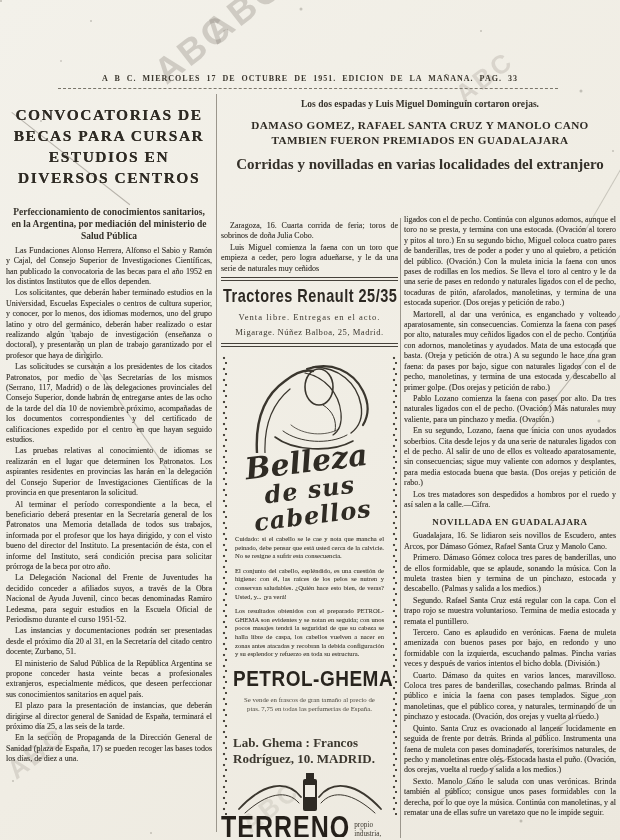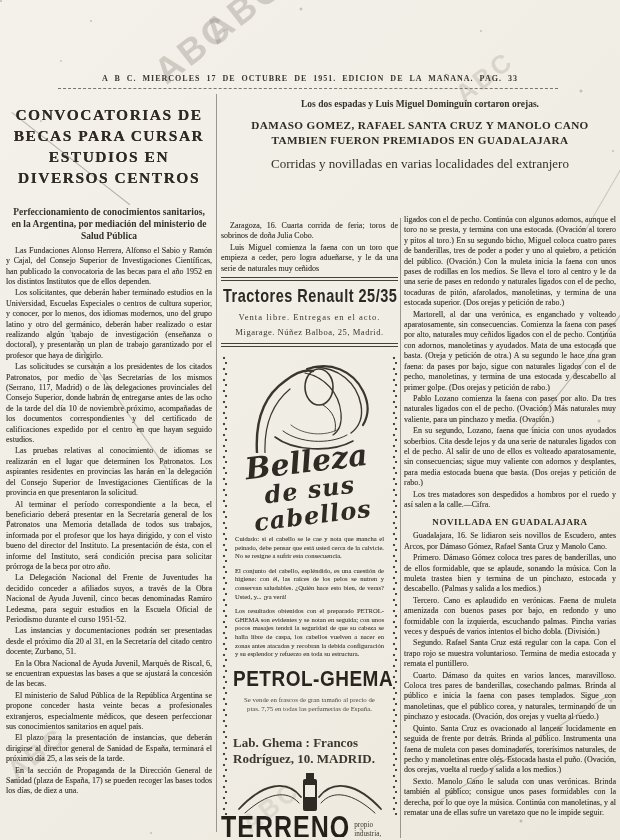--- a/index.html
+++ b/index.html
@@ -58,21 +58,21 @@
     letter-spacing:.4px;color:#312d26;
   }
   
   .bull-head{position:absolute;left:224px;top:94px;width:392px;text-align:center;}
   .bull-main{
     font-size:16px;font-weight:bold;line-height:21.5px;letter-spacing:.8px;
     color:#2e2a23;text-shadow:0 0 .6px rgba(46,42,35,.8);
   }
   .bull-deck1{font-size:9.5px;font-weight:bold;margin-top:5px;color:#35312a;}
   .bull-sub2{font-size:11.2px;font-weight:bold;line-height:14.5px;margin-top:9px;letter-spacing:.4px;color:#2f2b24;}
-  .bull-deck2{font-size:13px;font-weight:normal;margin-top:5px;color:#35312a;}
+  .bull-deck2{font-size:15px;font-weight:bold;margin-top:5px;color:#35312a;}
   .col-mid{position:absolute;left:221px;top:221px;width:177px;height:616px;overflow:hidden;}
   .col-right{position:absolute;left:404px;top:215px;width:212px;height:625px;overflow:hidden;}
   
   .ad-tractores{
     margin-top:3px;border-top:4px double #45413a;border-bottom:4px double #45413a;
     padding:7px 2px 6px;text-align:center;
   }
   .tract-title{
     font-family:"Liberation Sans",sans-serif;font-weight:bold;font-size:14.5px;
     letter-spacing:.5px;transform:scaleY(1.25);color:#2c2822;white-space:nowrap;
@@ -143,21 +143,20 @@
     <h1 class="headline-left">CONVOCATORIAS DE BECAS PARA CURSAR ESTUDIOS EN DIVERSOS CENTROS</h1>
     <h2 class="subhead-left">Perfeccionamiento de conocimientos sanitarios, en la Argentina, por mediación del ministerio de Salud Pública</h2>
     <div class="bodytext">
       <p>Las Fundaciones Alonso Herrera, Alfonso el Sabio y Ramón y Cajal, del Consejo Superior de Investigaciones Científicas, han publicado la convocatoria de las becas para el año 1952 en los distintos Institutos que de ellos dependen.</p>
       <p>Los solicitantes, que deberán haber terminado estudios en la Universidad, Escuelas Especiales o centros de cultura superior, y conocer, por lo menos, dos idiomas modernos, uno del grupo latino y otro del germánico, deberán haber realizado o estar realizando algún trabajo de investigación (enseñanza o doctoral), y presentarán un plan de trabajo garantizado por el profesor que haya de dirigirlo.</p>
       <p>Las solicitudes se cursarán a los presidentes de los citados Patronatos, por medio de las Secretarías de los mismos (Serrano, 117, Madrid) o de las delegaciones provinciales del Consejo Superior, donde habrán de entregarse antes de las ocho de la tarde del día 10 de noviembre próximo, acompañadas de los documentos correspondientes y del certificado de calificaciones expedido por el centro en que hayan seguido estudios.</p>
       <p>Las pruebas relativas al conocimiento de idiomas se realizarán en el lugar que determinen los Patronatos. Los aspirantes residentes en provincias las harán en la delegación del Consejo Superior de Investigaciones Científicas de la provincia en que presentaron la solicitud.</p>
       <p>Al terminar el período correspondiente a la beca, el beneficiario deberá presentar en la Secretaría general de los Patronatos una Memoria detallada de todos sus trabajos, informada por el profesor que los haya dirigido, y con el visto bueno del director del Instituto. La presentación de ésta, con el informe del Instituto, será condición precisa para solicitar prórroga de la beca por otro año.</p>
       <p>La Delegación Nacional del Frente de Juventudes ha decidido conceder a afiliados suyos, a través de la Obra Nacional de Ayuda Juvenil, cinco becas denominadas Ramiro Ledesma, para seguir estudios en la Escuela Oficial de Periodismo durante el curso 1951-52.</p>
       <p>Las instancias y documentaciones podrán ser presentadas desde el próximo día 20 al 31, en la Secretaría del citado centro docente, Zurbano, 51.</p>
-      <p>En la Obra Nacional de Ayuda Juvenil, Marqués de Riscal, 6, se encuentran expuestas las bases a que se ajustará la concesión de las becas.</p>
       <p>El ministerio de Salud Pública de la República Argentina se propone conceder hasta veinte becas a profesionales extranjeros, especialmente médicos, que deseen perfeccionar sus conocimientos sanitarios en aquel país.</p>
       <p>El plazo para la presentación de instancias, que deberán dirigirse al director general de Sanidad de España, terminará el próximo día 25, a las seis de la tarde.</p>
       <p>En la sección de Propaganda de la Dirección General de Sanidad (plaza de España, 17) se pueden recoger las bases todos los días, de diez a una.</p>
     </div>
 
   </section>
 
   <section class="bull-head">
     <div class="bull-deck1">Los dos espadas y Luis Miguel Dominguín cortaron orejas.</div>
     <h2 class="bull-sub2">DAMASO GOMEZ, RAFAEL SANTA CRUZ Y MANOLO CANO TAMBIEN FUERON PREMIADOS EN GUADALAJARA</h2>
@@ -231,21 +230,21 @@
   <section class="col-right">
     <div class="bodytext">
       <p style="text-indent:0;">ligados con el de pecho. Continúa con algunos adornos, aunque el toro no se presta, y termina con una estocada. (Ovación al torero y pitos al toro.) En su segundo bicho, Miguel coloca cuatro pares de banderillas, tres de poder a poder y uno al quiebro, a petición del público. (Ovación.) Con la muleta inicia la faena con unos pases de rodillas en los medios. Se lleva el toro al centro y le da una serie de pases en redondo y naturales ligados con el de pecho, tocaduras de pitón, afarolados, manoletinas, y termina de una estocada superior. (Dos orejas y petición de rabo.)</p>
       <p>Martorell, al dar una verónica, es enganchado y volteado aparatosamente, sin consecuencias. Comienza la faena con pases por alto, naturales muy ceñidos ligados con el de pecho. Continúa con adornos, manoletinas y ayudados. Mata de una estocada que basta. (Oreja y petición de otra.) A su segundo le hace una gran faena: da pases por bajo, sigue con naturales ligados con el de pecho, manoletinas, y termina de una estocada y descabello al primer golpe. (Dos orejas y petición de rabo.)</p>
       <p>Pablo Lozano comienza la faena con pases por alto. Da tres naturales ligados con el de pecho. (Ovación.) Más naturales muy valiente, para un pinchazo y media. (Ovación.)</p>
       <p>En su segundo, Lozano, faena que inicia con unos ayudados soberbios. Cita desde lejos y da una serie de naturales ligados con el de pecho. Al salir de uno de ellos es volteado aparatosamente, sin consecuencias; sigue muy valiente con adornos y desplantes, para media estocada buena que basta. (Dos orejas y petición de rabo.)</p>
       <p>Los tres matadores son despedidos a hombros por el ruedo y así salen a la calle.—Cifra.</p>
       <h3 class="guada-title">NOVILLADA EN GUADALAJARA</h3>
       <p>Guadalajara, 16. Se lidiaron seis novillos de Escudero, antes Arcos, por Dámaso Gómez, Rafael Santa Cruz y Manolo Cano.</p>
       <p>Primero. Dámaso Gómez coloca tres pares de banderillas, uno de ellos formidable, que se aplaude, sonando la música. Con la muleta trastea bien y termina de un pinchazo, estocada y descabello. (Palmas y salida a los medios.)</p>
+      <p>Segundo. Rafael Santa Cruz está regular con la capa. Con el trapo rojo se muestra voluntarioso. Termina de media estocada y remata el puntillero.</p>
       <p>Tercero. Cano es aplaudido en verónicas. Faena de muleta amenizada con buenos pases por bajo, en redondo y uno formidable con la izquierda, escuchando palmas. Pincha varias veces y después de varios intentos el bicho dobla. (División.)</p>
-      <p>Segundo. Rafael Santa Cruz está regular con la capa. Con el trapo rojo se muestra voluntarioso. Termina de media estocada y remata el puntillero.</p>
       <p>Cuarto. Dámaso da quites en varios lances, maravilloso. Coloca tres pares de banderillas, cosechando palmas. Brinda al público e inicia la faena con pases templados. Sigue con manoletinas, que el público corea, y naturales, terminando de un pinchazo y estocada. (Ovación, dos orejas y vuelta al ruedo.)</p>
       <p>Quinto. Santa Cruz es ovacionado al lancear lucidamente en seguida de frente por detrás. Brinda al público. Instrumenta una faena de muleta con pases dominadores, torerísimos naturales, de pecho y manoletinas entre olés. Estocada hasta el puño. (Ovación, dos orejas, vuelta al ruedo y salida a los medios.)</p>
       <p>Sexto. Manolo Cano le saluda con unas verónicas. Brinda también al público; consigue unos pases formidables con la derecha, por lo que oye la música. Continúa con manoletinas, y al rematar una de ellas sufre un varetazo que no le impide seguir.</p>
     </div>
   </section>
 
 </div>
 
 </body></html>

